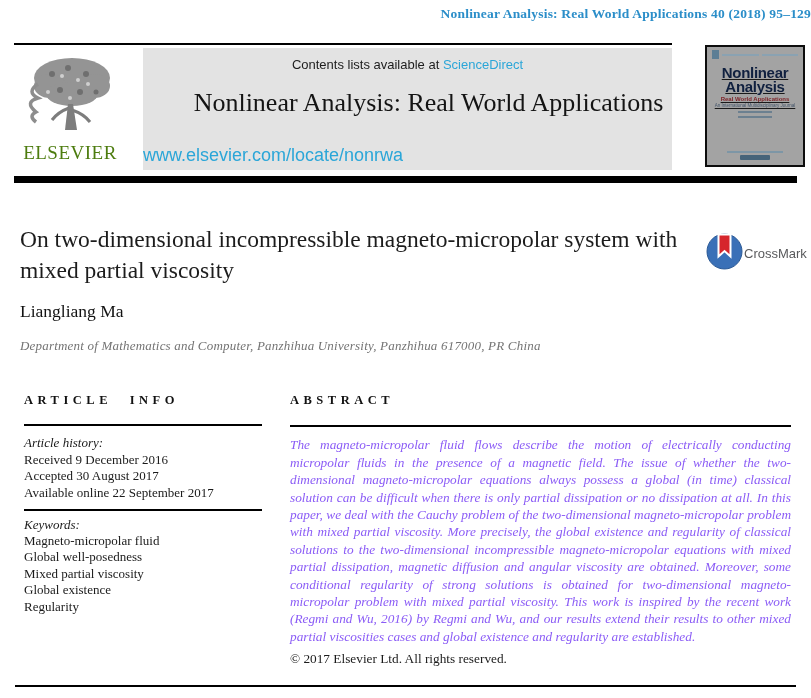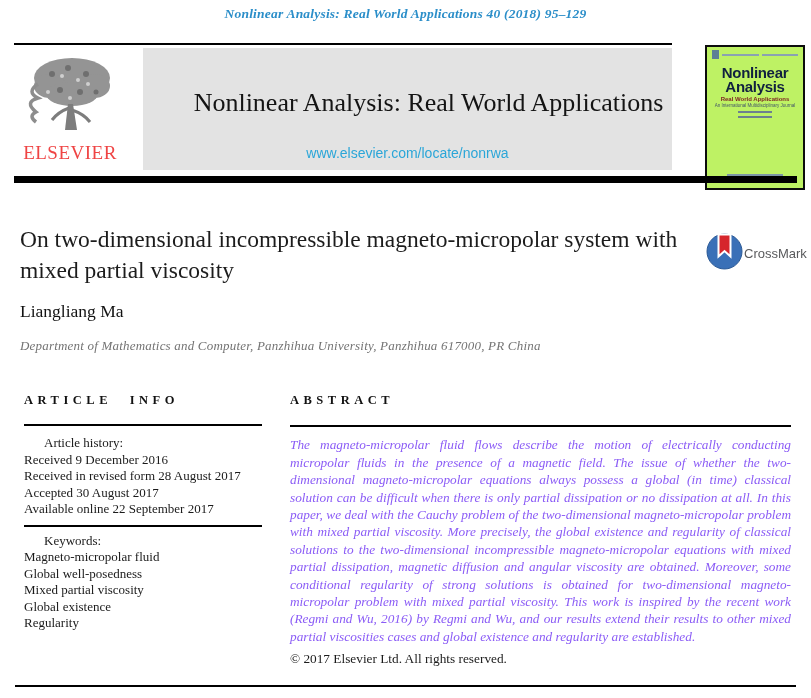--- a/index.html
+++ b/index.html
@@ -1,45 +1,45 @@
 <!DOCTYPE html>
 <html><head>
 <meta charset="utf-8">
 <style>
   html,body{margin:0;padding:0;background:#ffffff;}
   .page{position:relative;width:811px;height:698px;background:#fff;overflow:hidden;
         font-family:"Liberation Serif",serif;color:#1a1a1a;}
 
   
-  .citation{position:absolute;top:6px;left:0;width:100%;text-align:center;
-            font-size:13.5px;font-weight:bold;color:#2b8ec9;letter-spacing:.2px;font-style:italic;}
+  .citation{position:absolute;top:6px;left:0;width:100%;text-align:right;
+            font-size:13.5px;font-weight:bold;color:#2b8ec9;letter-spacing:.2px;}
 
   
   .rule-top{position:absolute;top:43px;left:14px;width:658px;height:2px;background:#000;}
   .thick-bar{position:absolute;top:176px;left:14px;width:783px;height:7px;background:#000;}
   .rule-bottom{position:absolute;top:685px;left:15px;width:781px;height:2px;background:#000;}
 
   
   .banner{position:absolute;left:143px;top:48px;width:529px;height:122px;background:#e3e3e3;}
   .banner .contents{position:absolute;top:9px;left:0;width:100%;text-align:center;
                     font-family:"Liberation Sans",sans-serif;font-size:13px;color:#1d1d1d;}
   .banner .sd{color:#2ba6d8;text-decoration:none;cursor:pointer;}
   .banner .jtitle{position:absolute;top:40px;left:0;width:100%;text-align:center;
                   font-size:26px;color:#141414;padding-left:21px;}
-  .banner .url{position:absolute;top:97px;left:0;width:100%;text-align:center;
-               font-family:"Liberation Sans",sans-serif;font-size:14px;color:#2ba6d8;cursor:pointer;}
+  .banner .url{position:absolute;top:97px;left:0;width:100%;
+               font-family:"Liberation Sans",sans-serif;font-size:18px;color:#2ba6d8;cursor:pointer;}
 
   
   .elsevier{position:absolute;left:16px;top:50px;width:108px;height:116px;text-align:center;}
-  .elsevier .wordmark{display:block;margin-top:2px;font-size:19px;color:#ef4444;
+  .elsevier .wordmark{display:block;margin-top:2px;font-size:19px;color:#4d7c0f;
                       letter-spacing:.5px;font-family:"Liberation Serif",serif;}
 
   
-  .cover{position:absolute;left:705px;top:45px;width:100px;height:145px;background:#bef264;
-         border:2px solid #0d0d0d;box-sizing:border-box;cursor:pointer;}
+  .cover{position:absolute;left:705px;top:45px;width:100px;height:122px;background:#a3a3a3;
+         border:2px solid #0d0d0d;box-sizing:border-box;cursor:pointer;text-decoration:underline;}
   .cover-header{display:flex;align-items:center;gap:3px;padding:3px 5px 0 5px;}
   .cover-logo{width:7px;height:9px;background:#5c7e95;flex:0 0 auto;}
   .cover-hbar{height:2px;background:#8aa2b2;flex:1;}
   .cover-title{margin-top:7px;text-align:center;font-family:"Liberation Sans",sans-serif;
                font-weight:bold;color:#10203f;font-size:15px;line-height:13.5px;letter-spacing:-.3px;}
   .cover-sub{margin-top:3px;text-align:center;color:#7c1f24;font-weight:bold;font-size:6px;
              font-family:"Liberation Sans",sans-serif;}
   .cover-tagline{margin-top:1px;text-align:center;color:#44556a;font-size:4.5px;
                  font-family:"Liberation Sans",sans-serif;}
   .cover-ebar{width:34px;height:2px;background:#6c8090;margin:3px auto 0;}
@@ -54,21 +54,21 @@
   .author{position:absolute;left:20px;top:301px;font-size:17.5px;color:#121212;text-align:center;}
   .affiliation{position:absolute;left:20px;top:338px;font-size:13px;font-style:italic;color:#737373;
                letter-spacing:.2px;}
 
   
   .infocol{position:absolute;left:24px;top:392px;width:238px;font-size:13px;line-height:16.4px;}
   .abscol{position:absolute;left:290px;top:392px;width:501px;font-size:13.3px;line-height:17.4px;}
   .colhead{font-size:12.5px;font-weight:bold;letter-spacing:4.5px;word-spacing:10px;color:#121212;}
   .colrule{height:2px;background:#000;margin-top:16px;margin-bottom:9px;}
   .subrule{height:1.5px;background:#000;margin:8px 0 6px 0;}
-  .ital{margin-left:20px;}
+  .ital{font-style:italic;}
   .infocol .line{display:block;}
   .abstext{text-align:justify;color:#8b5cf6;font-style:italic;}
   .copyright{margin-top:5px;text-align:left;color:#1b1b1b;}
 </style>
 </head>
 <body>
 
 <div class="page">
 
   <div class="citation">Nonlinear Analysis: Real World Applications 40 (2018) 95–129</div>
@@ -102,20 +102,23 @@
         <path d="M46 54 L43 80 L55 80 L51 54 Z" fill="#7d7d7d"></path>
         <path d="M47 58 Q36 62 30 70" stroke="#7d7d7d" stroke-width="3" fill="none"></path>
         <path d="M50 60 Q62 64 68 72" stroke="#7d7d7d" stroke-width="3" fill="none"></path>
         <path d="M16 34 q-12 8 0 14 q-14 4 -2 14 q-8 4 0 10" stroke="#8d8d8d" stroke-width="3.5" fill="none"></path>
       </svg>
     </span>
     <span class="wordmark">ELSEVIER</span>
   </div>
 
   <div class="banner">
+    <div class="contents">
+      <span>Contents lists available at </span><span class="sd">ScienceDirect</span>
+    </div>
     <div class="jtitle">Nonlinear Analysis: Real World Applications</div>
     <div class="url">www.elsevier.com/locate/nonrwa</div>
   </div>
 
   <div class="cover">
     <div class="cover-header">
       <div class="cover-logo"></div>
       <div class="cover-hbar"></div>
       <div class="cover-hbar"></div>
     </div>
@@ -149,21 +152,20 @@
   </div>
 
   <div class="author">Liangliang Ma</div>
   <div class="affiliation">Department of Mathematics and Computer, Panzhihua University, Panzhihua 617000, PR China</div>
 
   <div class="infocol">
     <div class="colhead">ARTICLE INFO</div>
     <div class="colrule"></div>
     <span class="line ital">Article history:</span>
     <span class="line">Received 9 December 2016</span>
-    <span class="line">Received in revised form 28 August 2017</span>
     <span class="line">Accepted 30 August 2017</span>
     <span class="line">Available online 22 September 2017</span>
     <div class="subrule"></div>
     <span class="line ital">Keywords:</span>
     <span class="line">Magneto-micropolar fluid</span>
     <span class="line">Global well-posedness</span>
     <span class="line">Mixed partial viscosity</span>
     <span class="line">Global existence</span>
     <span class="line">Regularity</span>
   </div>

